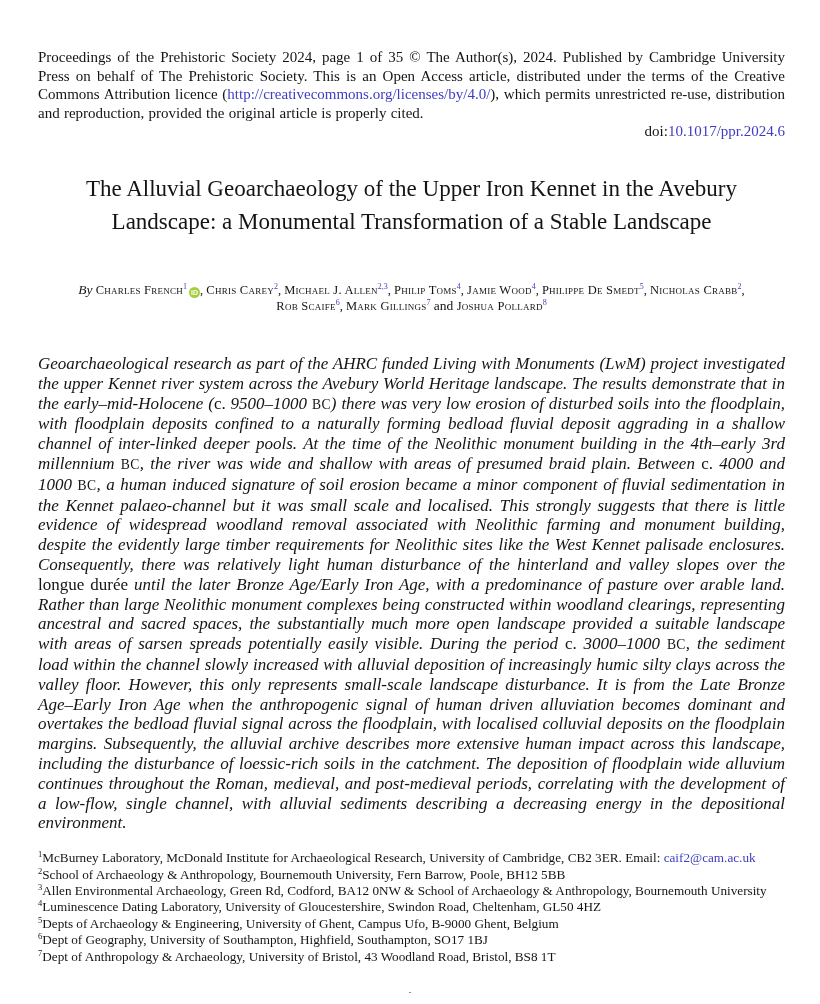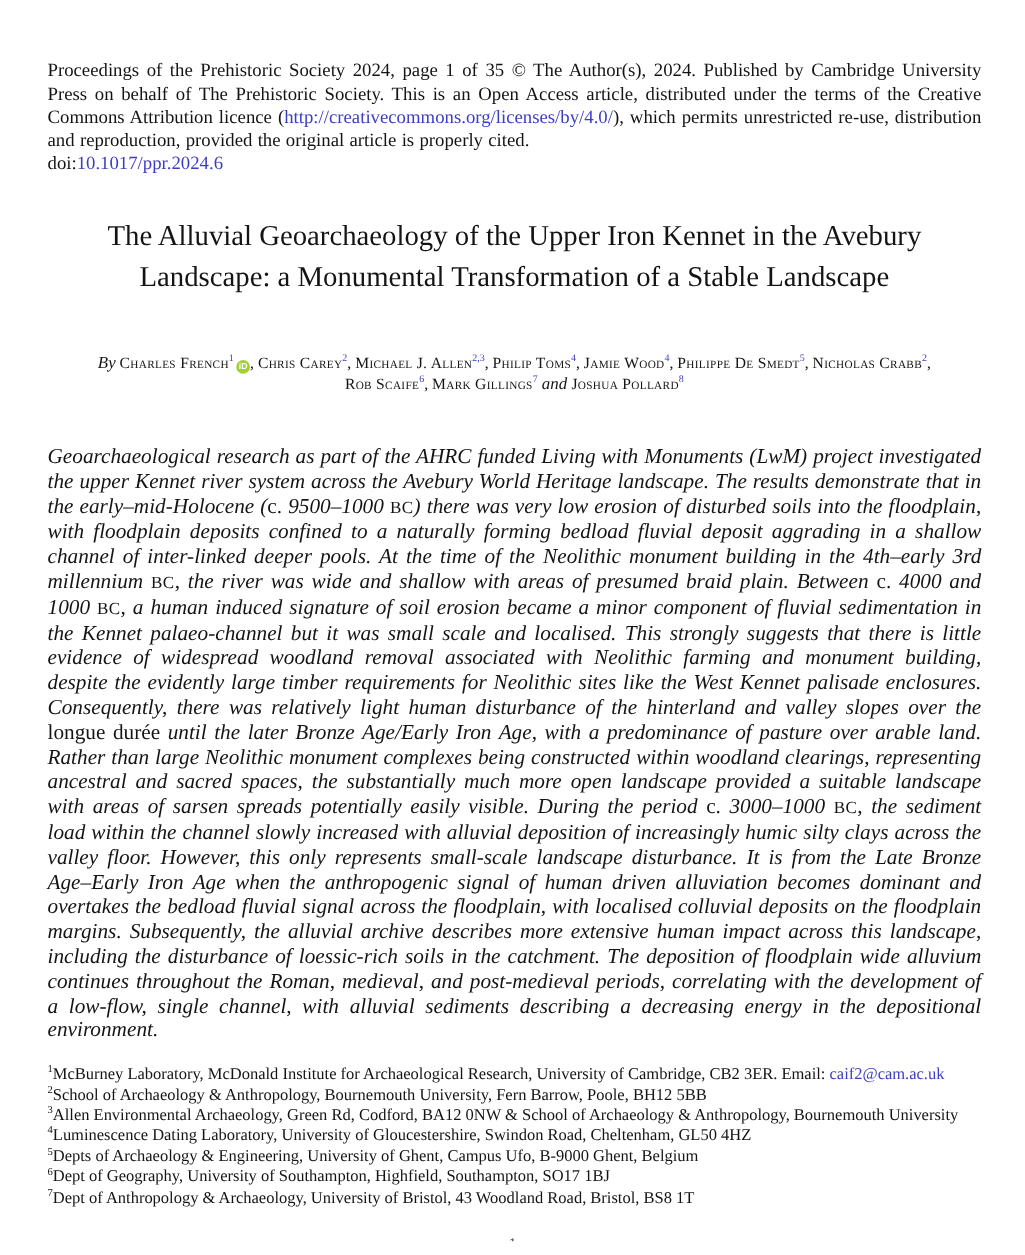--- a/index.html
+++ b/index.html
@@ -18,21 +18,21 @@
   }
   .link { color: var(--link, #3d3dc3); text-decoration: none; cursor: pointer; }
 
   
   .imprint {
     font-size: 15px;
     line-height: 18.6px;
     text-align: justify;
     word-spacing: 0.5px;
   }
-  .doi-line { font-size: 15px; line-height: 18.6px; }
+  .doi-line { font-size: 15px; line-height: 18.6px; text-align: right; }
 
   
   .title {
     margin-top: 31px;
     font-size: 23px;
     font-weight: normal;
     line-height: 33px;
     text-align: center;
   }
 
@@ -46,21 +46,21 @@
   }
   .by-word { font-style: italic; font-size: 13.5px; }
   .author-name { font-variant: small-caps; letter-spacing: 0.25px; }
   .byline sup.affil {
     color: var(--link, #3d3dc3);
     font-size: 8px;
     vertical-align: super;
     line-height: 0;
     cursor: pointer;
   }
-  .and { font-style: italic; font-size: 13.5px; }
+  .and { font-size: 13.5px; }
   .orcid {
     display: inline-block;
     width: 11px; height: 11px;
     margin-left: 2px;
     border-radius: 50%;
     background: var(--orcid_green, #a6ce39);
     color: #ffffff;
     font-family: "Liberation Sans", sans-serif;
     font-size: 7px;
     font-weight: bold;

